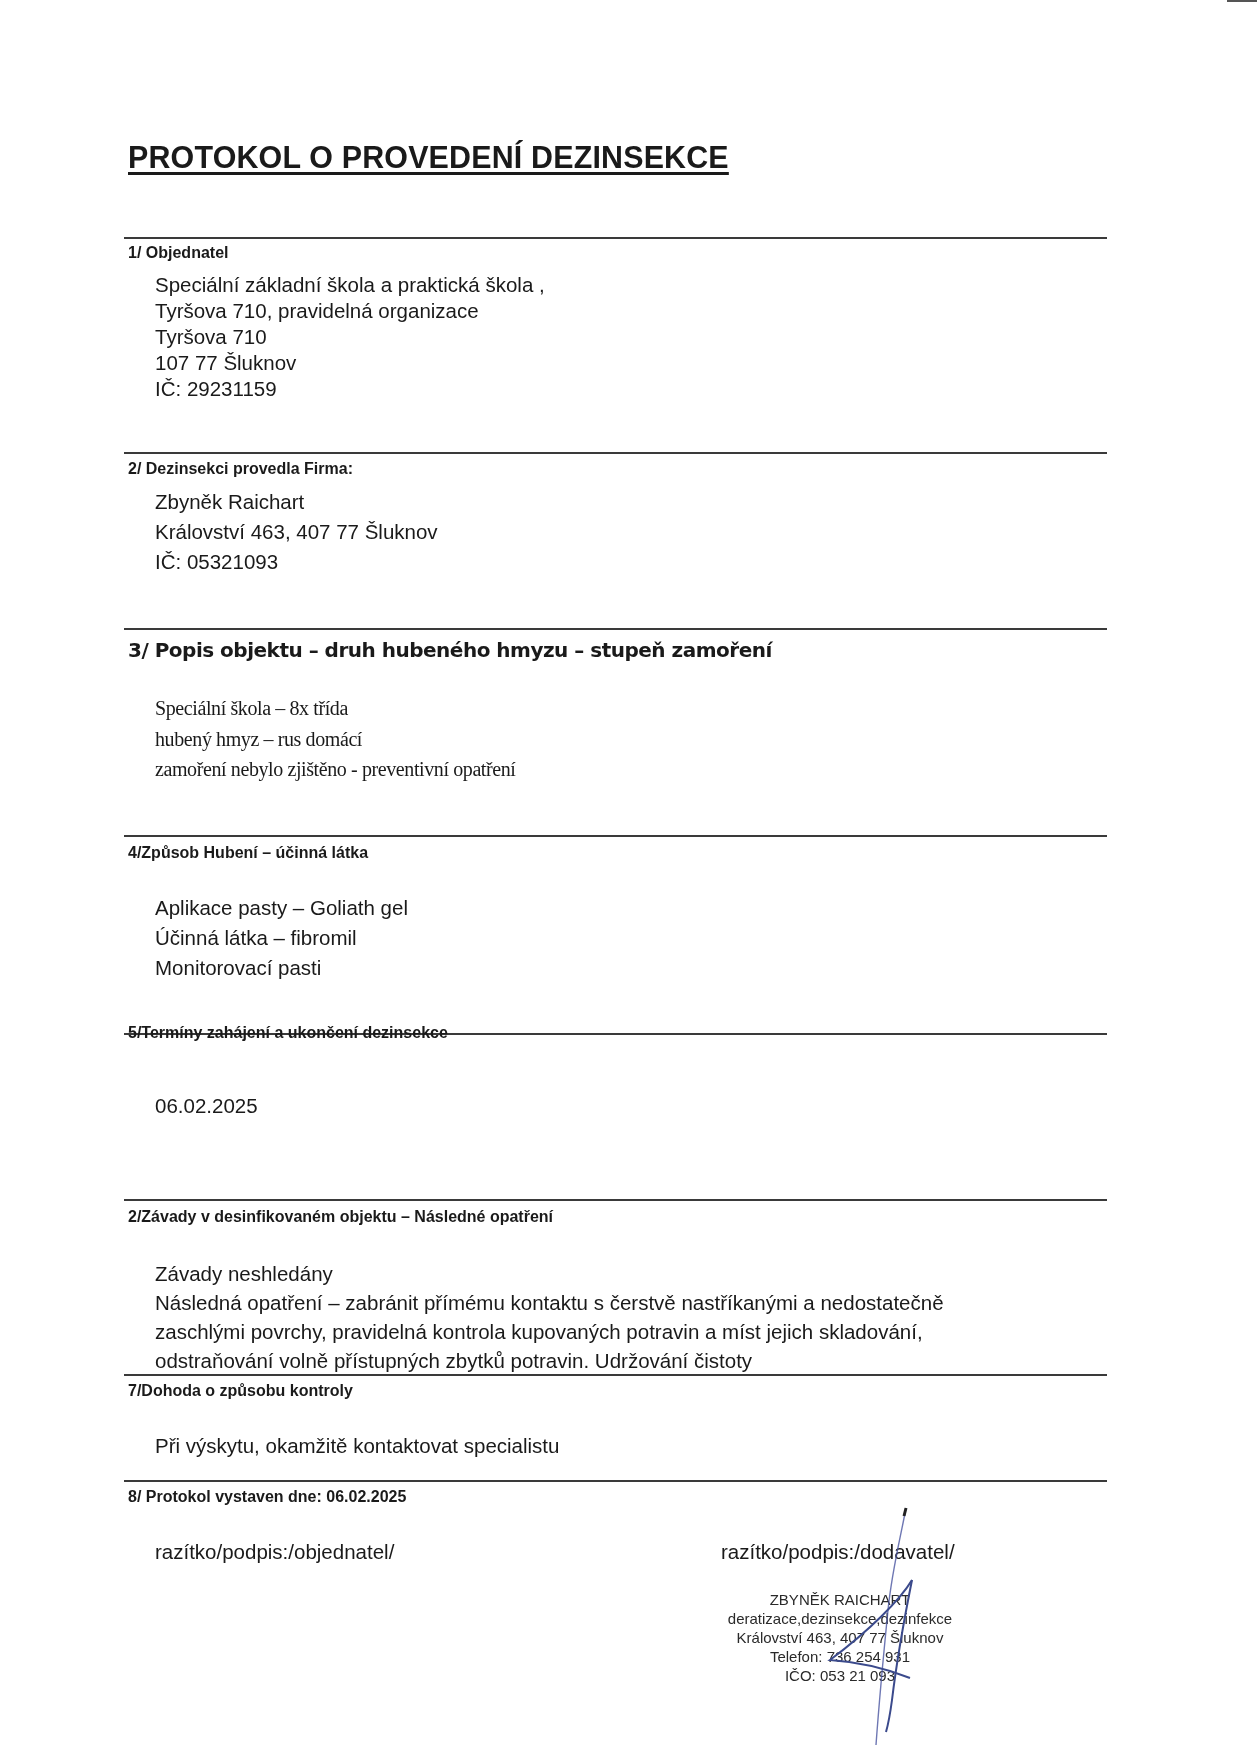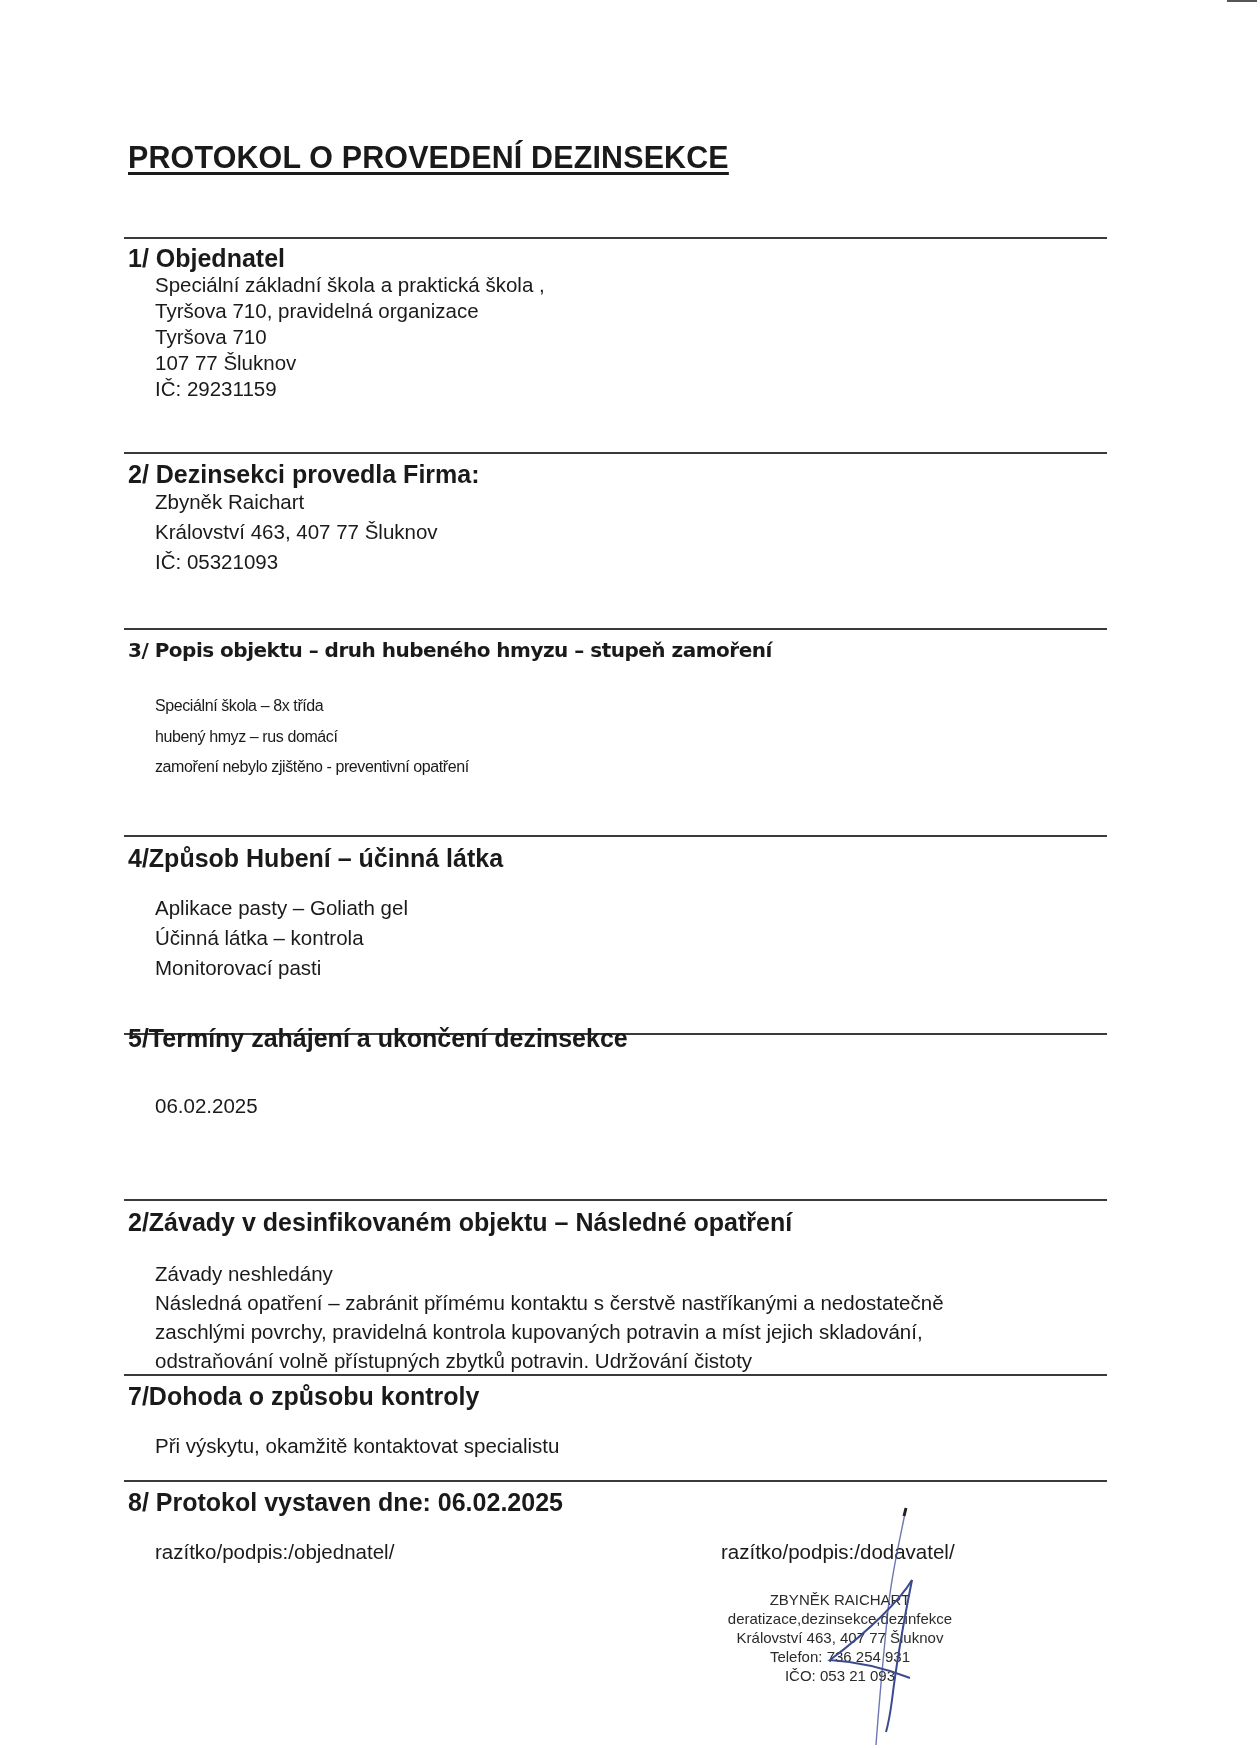--- a/index.html
+++ b/index.html
@@ -3,24 +3,24 @@
 <meta charset="utf-8">
 <style>
   html, body { margin: 0; padding: 0; background: #ffffff; }
   body { width: 1260px; height: 1748px; position: relative; overflow: hidden;
          font-family: "Liberation Sans", sans-serif; color: #1a1a1a; }
   .corner-mark { position: absolute; left: 1227px; top: 0; width: 30px; height: 2px; background: #555; }
   .title { position: absolute; left: 128px; top: 140px; font-size: 31px; font-weight: bold;
            text-decoration: underline; text-decoration-thickness: 3px; text-underline-offset: 4px;
            letter-spacing: 0.2px; transform: scaleX(0.98); transform-origin: left; }
   .rule { position: absolute; left: 124px; width: 983px; height: 2px; background: #3a3a3a; }
-  .heading { position: absolute; left: 128px; font-size: 25px; font-weight: bold; }
+  .heading { position: absolute; left: 128px; font-size: 16px; font-weight: bold; }
   .heading.calibri { font-family: "DejaVu Sans", sans-serif; font-size: 20px; letter-spacing: -0.5px; }
   .line { position: absolute; left: 128px; font-size: 20.5px; white-space: nowrap; margin-left: 27px; }
-  .line.calibri { font-family: Liberation Sans, sans-serif; font-size: 16px; letter-spacing: -0.4px; }
+  .line.calibri { font-family: Liberation Serif, serif; font-size: 20px; letter-spacing: -0.4px; }
   .stamp { position: absolute; left: 700px; top: 1590px; width: 280px; text-align: center;
            font-size: 15px; line-height: 19px; color: #2a2a2a; }
   .signature { position: absolute; left: 760px; top: 1500px; width: 200px; height: 250px; }
 </style>
 </head>
 <body>
 
 <div class="corner-mark"></div>
 
 <div class="title">PROTOKOL O PROVEDENÍ DEZINSEKCE</div>
@@ -41,21 +41,21 @@
 
 <div class="rule" style="top:628px"></div>
 <div class="heading calibri" style="top:638px">3/ Popis objektu – druh hubeného hmyzu – stupeň zamoření</div>
 <div class="line calibri" style="top:697px">Speciální škola – 8x třída</div>
 <div class="line calibri" style="top:728px"> hubený hmyz – rus domácí</div>
 <div class="line calibri" style="top:758px">zamoření nebylo zjištěno  - preventivní opatření</div>
 
 <div class="rule" style="top:835px"></div>
 <div class="heading" style="top:844px">4/Způsob Hubení – účinná látka</div>
 <div class="line" style="top:896px">Aplikace pasty – Goliath gel</div>
-<div class="line" style="top:926px">Účinná látka – kontrola</div>
+<div class="line" style="top:926px">Účinná látka – fibromil</div>
 <div class="line" style="top:956px">Monitorovací pasti</div>
 
 <div class="rule" style="top:1033px"></div>
 <div class="heading" style="top:1024px">5/Termíny zahájení a ukončení dezinsekce</div>
 <div class="line" style="top:1094px">06.02.2025</div>
 
 <div class="rule" style="top:1199px"></div>
 <div class="heading" style="top:1208px">2/Závady v desinfikovaném objektu – Následné opatření</div>
 <div class="line" style="top:1262px">Závady neshledány</div>
 <div class="line" style="top:1291px">Následná opatření –  zabránit přímému kontaktu s čerstvě nastříkanými a nedostatečně</div>

